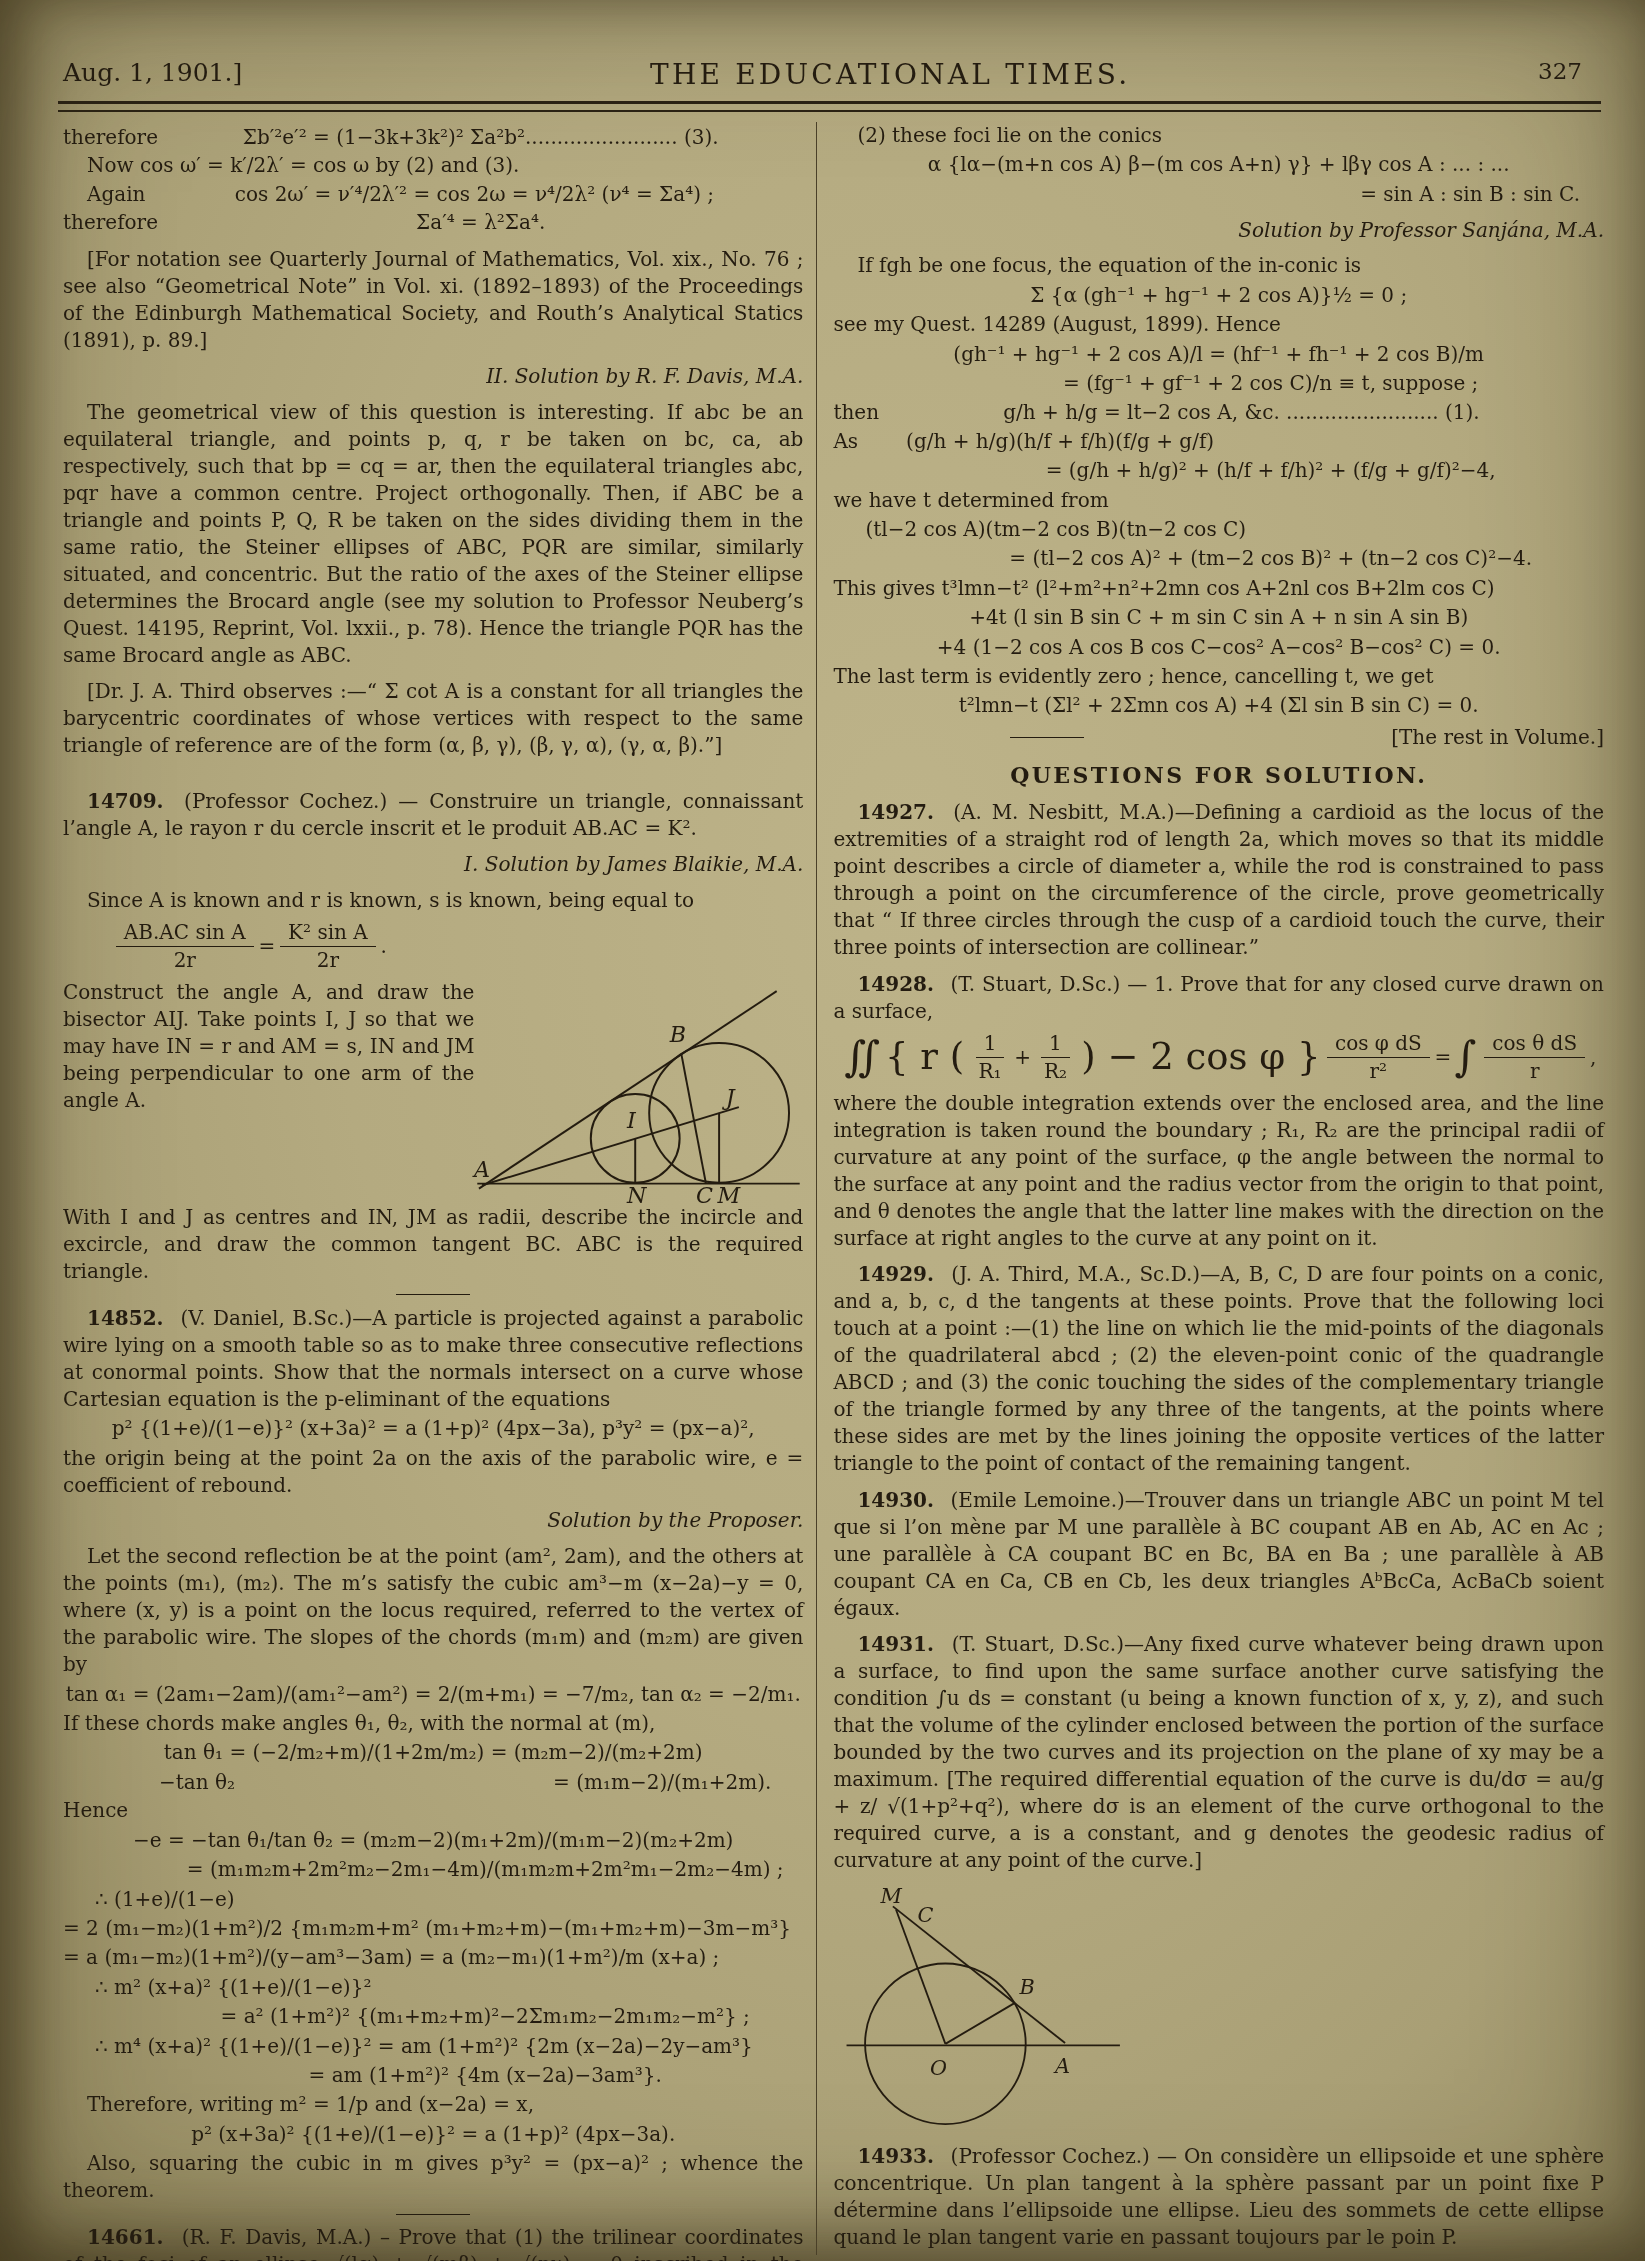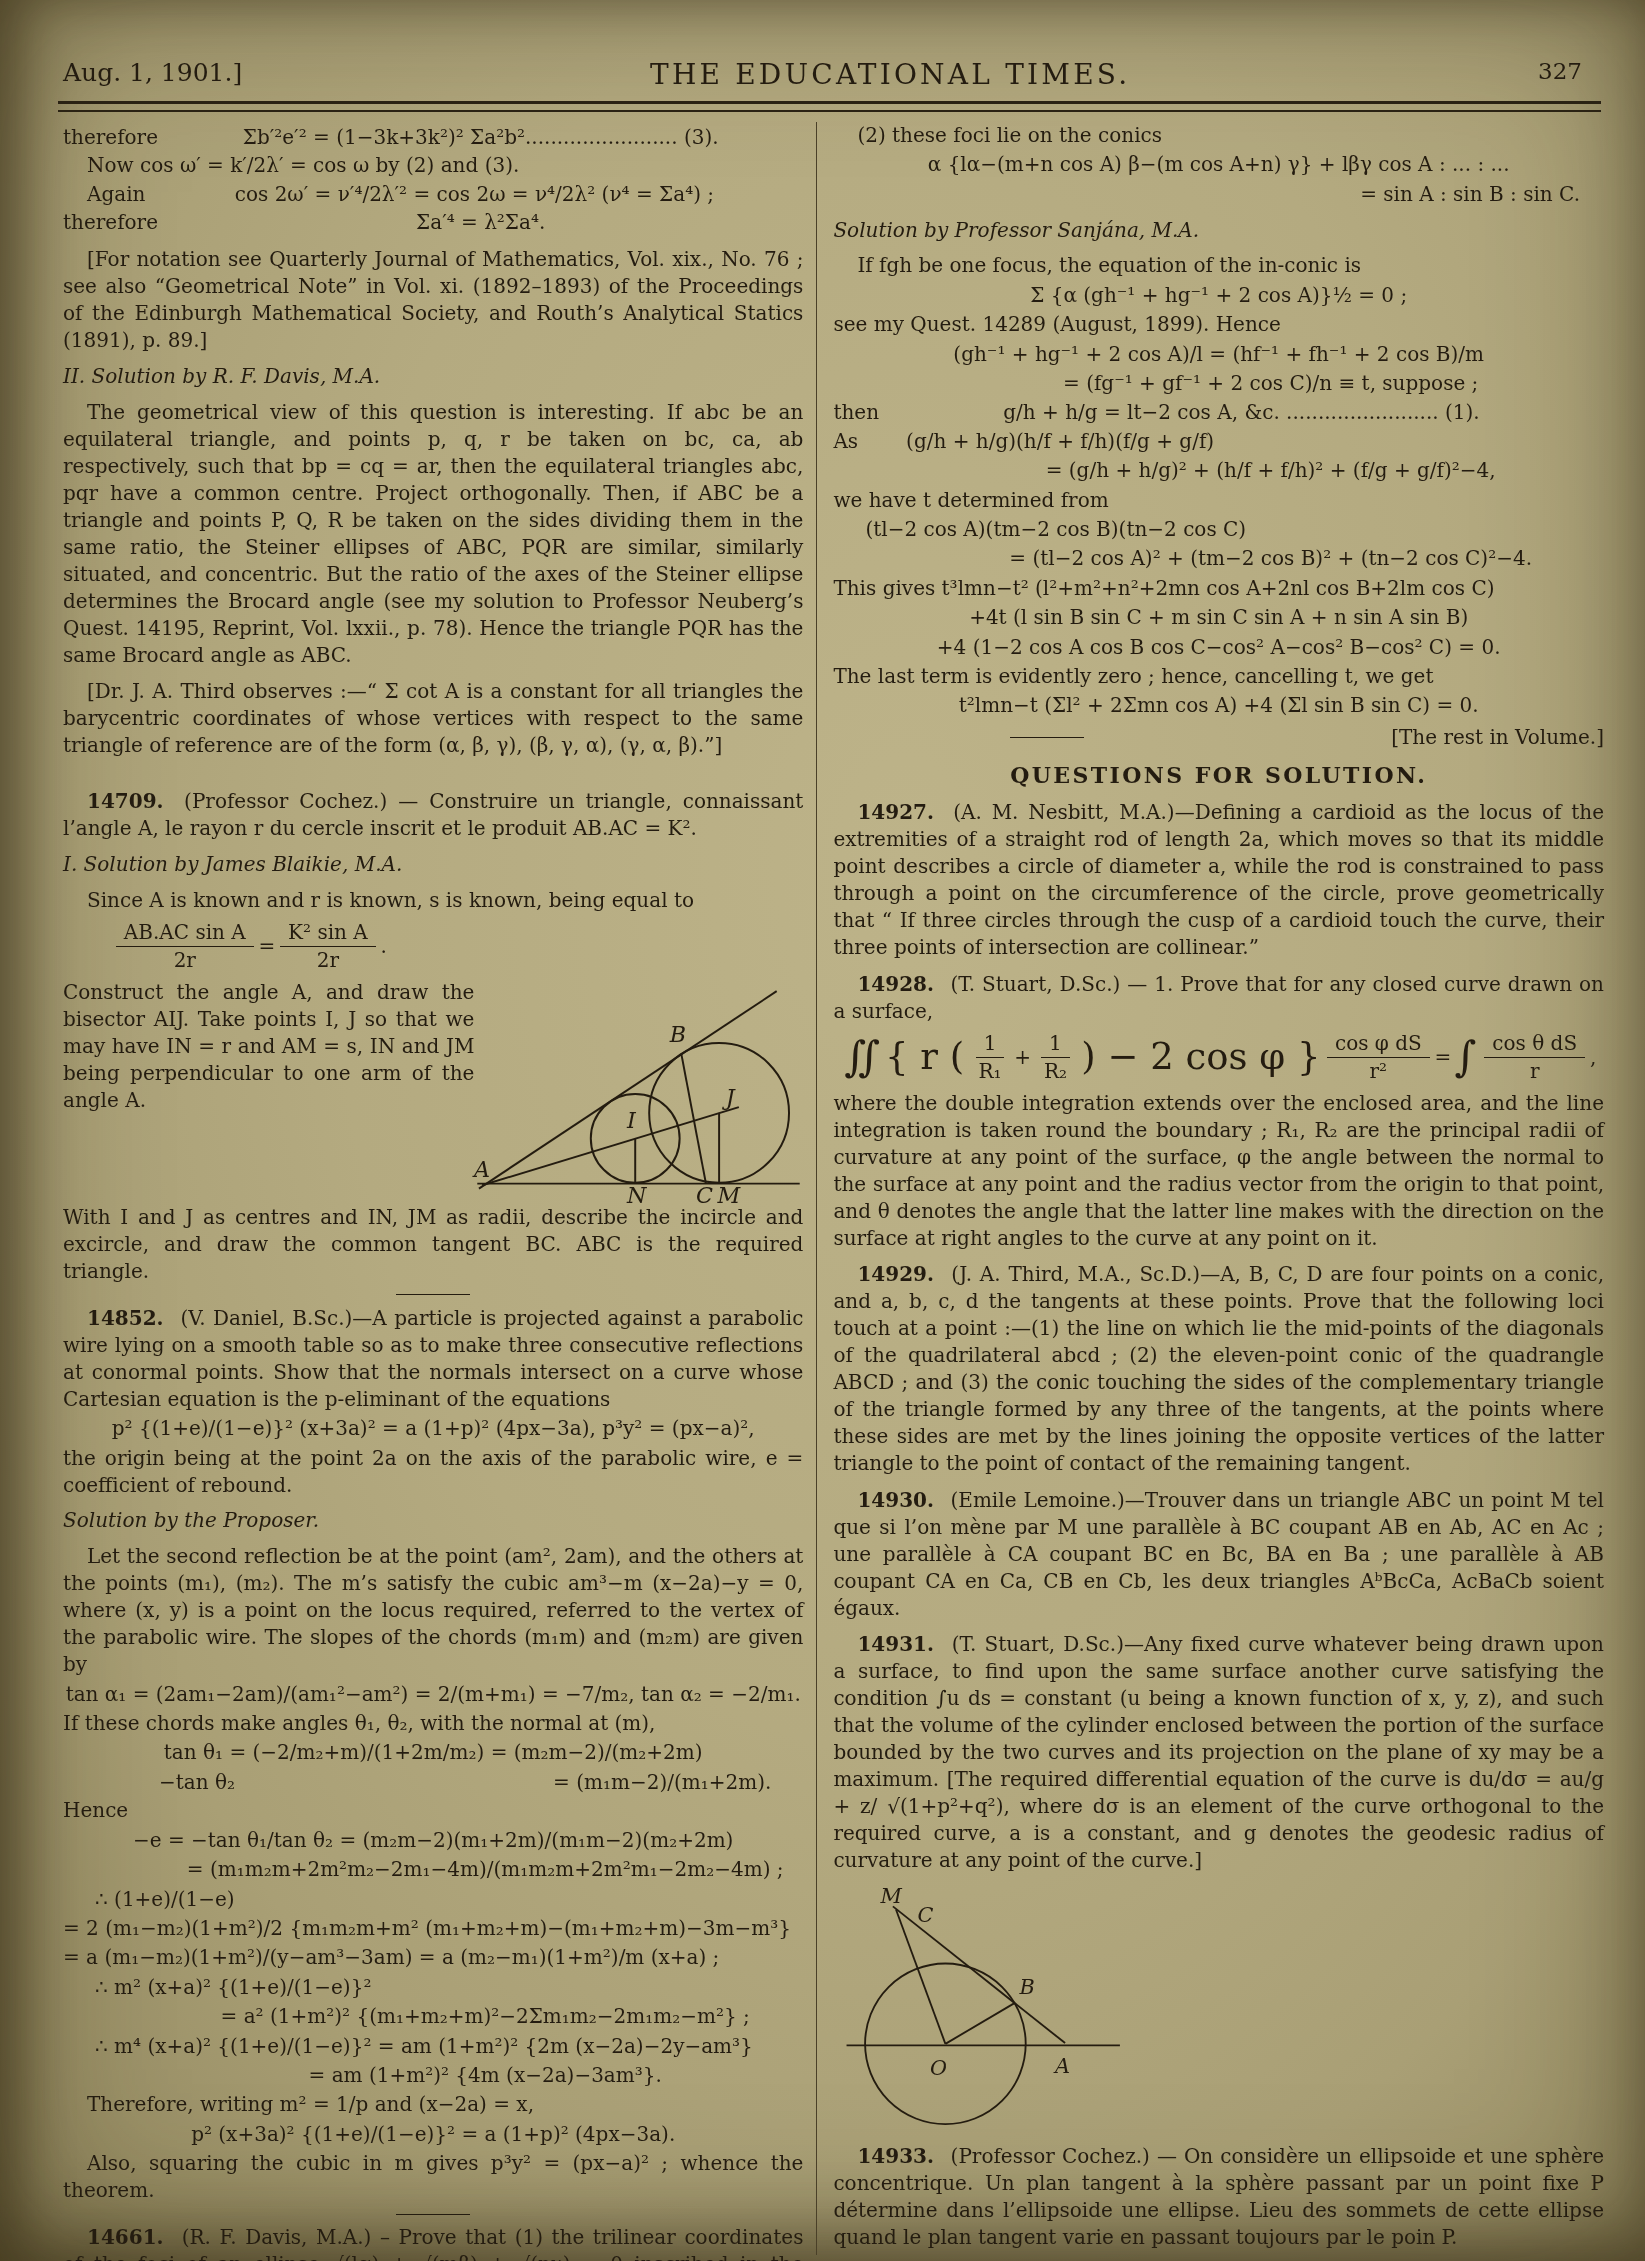--- a/index.html
+++ b/index.html
@@ -19,21 +19,21 @@
   .colL,.colR{font-size:20px;line-height:27px;}
   p{margin:0;}
   .para{text-align:justify;text-indent:24px;}
   .flush{text-align:justify;text-indent:0;}
   .eqc{text-align:center;margin:2.4px 0;}
   .eqr{text-align:center;padding-left:104px;margin:2.4px 0;}
   .eql{padding-left:32px;margin:2.4px 0;}
   .lrow{display:flex;margin:1.6px 0;}
   .lrow .lbl{flex:0 0 auto;}
   .lrow .mid{flex:1;text-align:center;}
-  .solhead{text-align:left;font-style:italic;margin:8.8px 0;}
+  .solhead{text-align:right;font-style:italic;margin:8.8px 0;}
   .qhead{text-align:center;font-weight:bold;letter-spacing:2.4px;margin:11.2px 0 8px 0;font-size:22px;}
   .qpara{margin-top:9.6px;}
   .qnum{font-weight:bold;margin-right:9.6px;}
   .sep{width:74px;border-top:1.6px solid #241c10;margin:9.6px auto;}
   .restrow{display:flex;align-items:center;margin:4.8px 0;}
   .restrow .dash{width:74px;border-top:1.6px solid #241c10;margin-left:177px;}
   .restrow .note{margin-left:auto;}
   .frac{display:inline-flex;flex-direction:column;align-items:center;vertical-align:middle;margin:0 4.8px;}
   .frac .fn{display:block;padding:0 8px 1.6px 8px;border-bottom:1.6px solid #241c10;line-height:24px;}
   .frac .fd{display:block;padding:1.6px 8px 0 8px;line-height:24px;}

